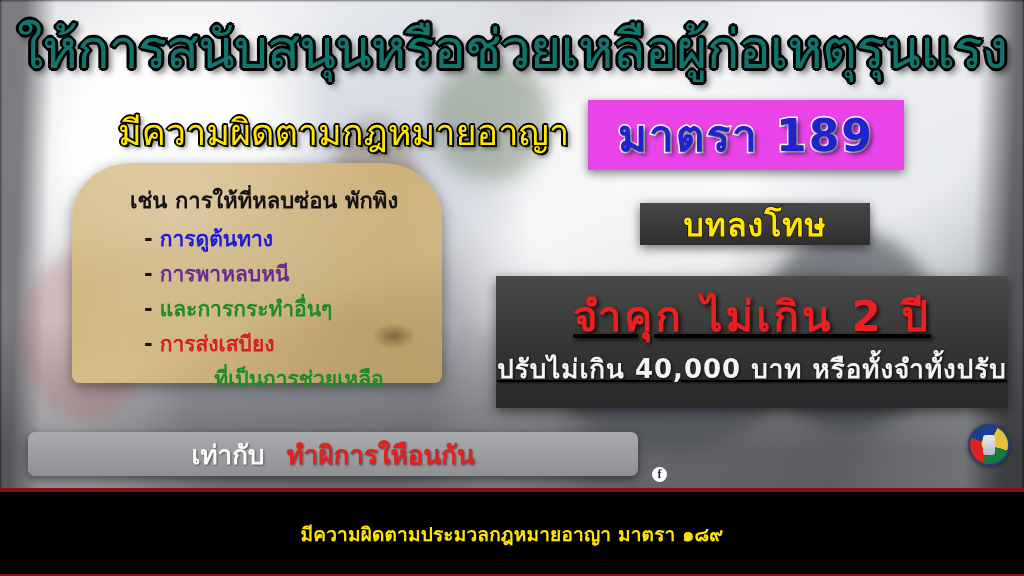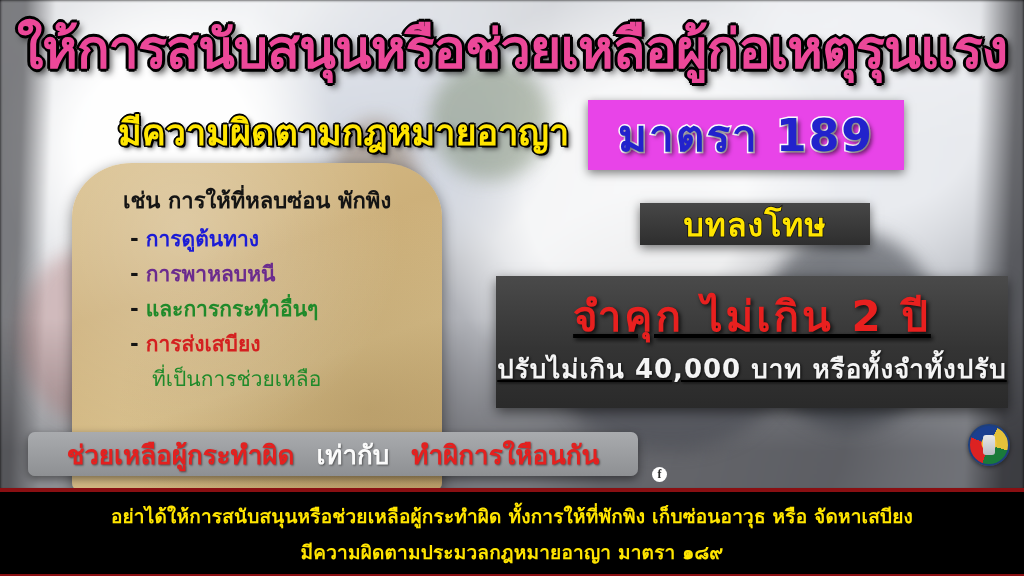--- a/index.html
+++ b/index.html
@@ -43,31 +43,31 @@
   .b4{ left:560px; top:300px; width:220px; height:150px; background:rgba(60,62,70,.45); }
   .b5{ left:20px;  top:250px; width:130px; height:170px; background:rgba(150,60,55,.25); }
   .b6{ left:430px; top:60px;  width:120px; height:120px; background:rgba(90,110,70,.35); }
 
   
   .headline-band{
     position:absolute; left:0; top:8px; width:1024px; height:84px;
     display:flex; align-items:center; justify-content:center;
   }
   .headline{
-    font-size:54px; font-weight:bold; color:#ec4899; letter-spacing:-1px;
+    font-size:54px; font-weight:normal; color:#0f766e; letter-spacing:-1px;
     white-space:nowrap; line-height:1;
     -webkit-text-stroke:4px #0a0a0a;
     paint-order:stroke fill;
     text-shadow:0 3px 0 #000, 3px 0 0 #000, -3px 0 0 #000, 0 -3px 0 #000, 4px 4px 7px rgba(0,0,0,.85);
   }
 
   
   .subline{
     position:absolute; left:118px; top:104px;
-    font-size:36px; font-weight:bold; color:#ffe500; white-space:nowrap;
+    font-size:36px; font-weight:normal; color:#ffe500; white-space:nowrap;
     -webkit-text-stroke:3px #111; paint-order:stroke fill;
     text-shadow:2px 2px 0 #000, -2px 0 0 #000, 0 -2px 0 #000, 3px 3px 5px rgba(0,0,0,.7);
   }
 
   
   .article-box{
     position:absolute; left:588px; top:100px; width:316px; height:70px;
     background:#e844e8;
     display:flex; align-items:center; justify-content:center;
     box-shadow:0 3px 9px rgba(0,0,0,.5);
@@ -75,28 +75,28 @@
   }
   .article-text{
     font-size:44px; font-weight:bold; color:#2222cc; white-space:nowrap;
     letter-spacing:2px;
     -webkit-text-stroke:3px #ffffff; paint-order:stroke fill;
     text-shadow:3px 3px 4px rgba(0,0,0,.55);
   }
 
   
   .paper{
-    position:absolute; left:72px; top:163px; width:370px; height:328px;
+    position:absolute; left:72px; top:163px; width:370px; height:220px;
     background:
       radial-gradient(ellipse at 30% 20%, rgba(255,255,255,.28), rgba(255,255,255,0) 60%),
       radial-gradient(ellipse at 80% 75%, rgba(120,90,40,.22), rgba(120,90,40,0) 60%),
       linear-gradient(160deg,#d8be8a 0%, #cdb07a 35%, #d6bd89 62%, #c2a670 100%);
     border-radius:60px 60px 8px 8px / 54px 54px 8px 8px;
     box-shadow:0 4px 14px rgba(0,0,0,.45);
-    padding:14px 10px 0 10px;
+    padding:14px 10px 0 24px;
   }
   .paper-stain{
     position:absolute; right:26px; bottom:34px; width:44px; height:26px;
     background:radial-gradient(ellipse,rgba(90,55,25,.55),rgba(90,55,25,0) 70%);
     border-radius:50%;
   }
   .paper-head{
     text-align:center; font-size:22px; font-weight:bold; color:#141414;
     white-space:nowrap; margin-top:6px;
   }
@@ -104,22 +104,22 @@
   .bullet{
     font-size:21px; font-weight:bold; white-space:nowrap; margin-bottom:13px;
     line-height:1.05;
   }
   .bullet .dash{ color:#141414; margin-right:7px; }
   .b-blue  { color:#1b1bd6;text-align:center; }
   .b-purple{ color:#6b2b8e; }
   .b-red   { color:#d42020; }
   .b-green { color:#1f8a2a; }
   .bullet-sub{
-    font-size:21px; font-weight:normal; color:#1f8a2a; white-space:nowrap;
-    padding-left:22px; margin-top:-6px;
+    font-size:21px; font-weight:bold; color:#1f8a2a; white-space:nowrap;
+    padding-left:22px; margin-top:-6px;text-align:center;
   }
 
   
   .penalty-title{
     position:absolute; left:640px; top:203px; width:230px; height:42px;
     background:linear-gradient(180deg,#474747,#2e2e2e);
     display:flex; align-items:center; justify-content:center;
     box-shadow:0 3px 10px rgba(0,0,0,.55);
   }
   .penalty-title span{
@@ -257,30 +257,28 @@
   <div class="penalty-title">
     <span>บทลงโทษ</span>
   </div>
 
   <div class="penalty-box">
     <div class="penalty-main">จำคุก  ไม่เกิน  2  ปี</div>
     <div class="penalty-sub">ปรับไม่เกิน 40,000 บาท หรือทั้งจำทั้งปรับ</div>
   </div>
 
   <div class="equation">
-    <span class="eq-red">ช่วยเหลือผู้กระทำผิด</span>
     <span class="eq-white">เท่ากับ</span>
     <span class="eq-red">ทำผิการใหือนกัน</span>
   </div>
 
   <div class="credit">
     <span class="fb-icon">f</span>
   </div>
   <div class="emblem"></div>
 
   <div class="frame-line fl-top"></div>
   <div class="bottom-bar">
-    <div class="bottom-line">อย่าได้ให้การสนับสนุนหรือช่วยเหลือผู้กระทำผิด ทั้งการให้ที่พักพิง เก็บซ่อนอาวุธ หรือ จัดหาเสบียง</div>
     <div class="bottom-line l2">มีความผิดตามประมวลกฎหมายอาญา มาตรา ๑๘๙</div>
   </div>
   <div class="frame-line fl-bottom"></div>
 
 </div>
 
 </body></html>

